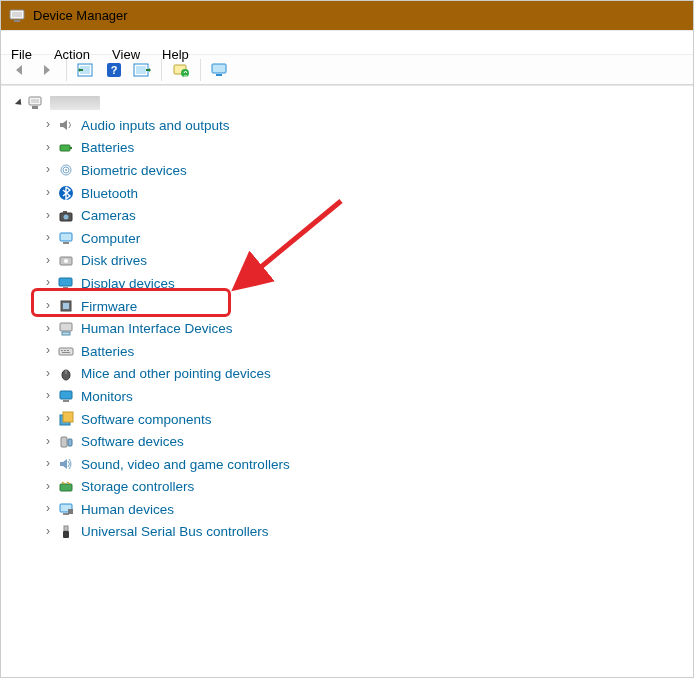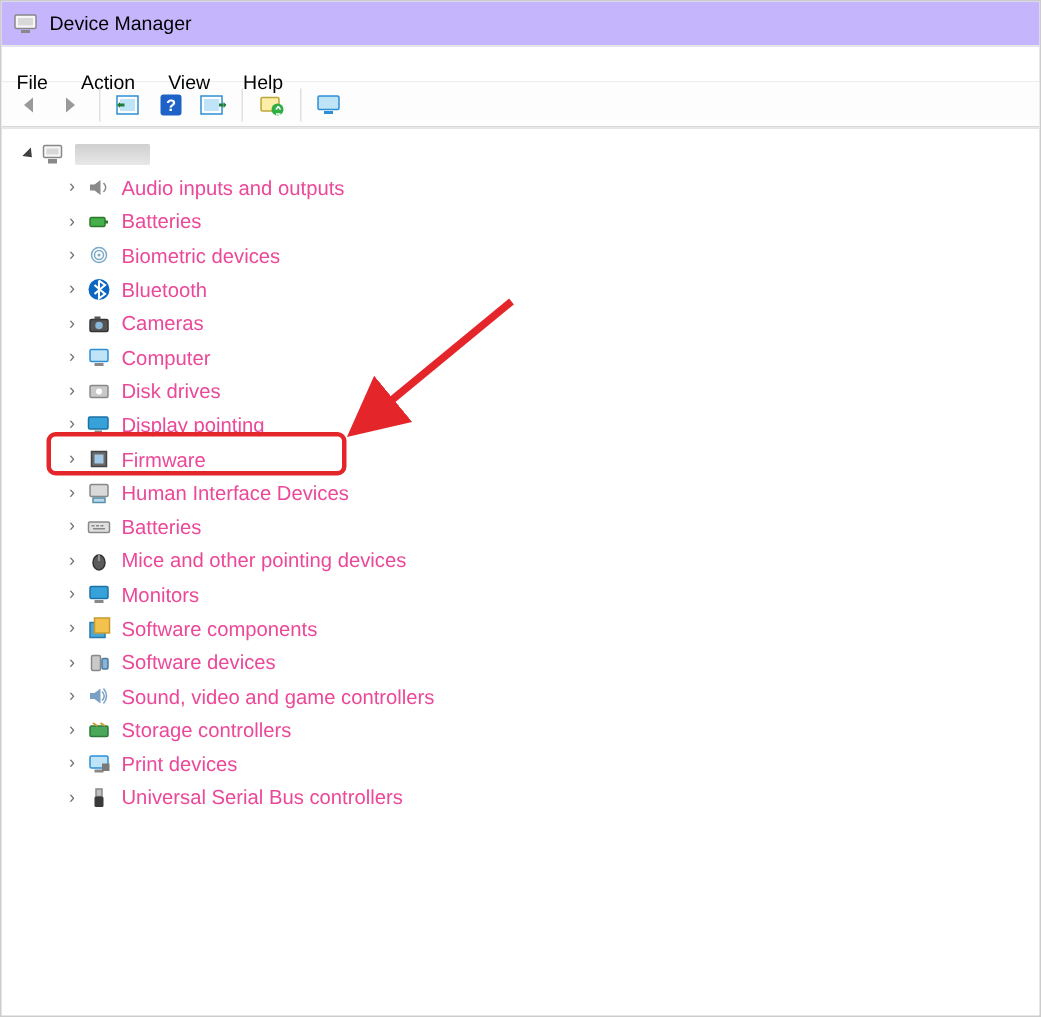--- a/index.html
+++ b/index.html
@@ -16,21 +16,21 @@
     position: relative;
   }
   
   .titlebar {
     display: flex;
     align-items: center;
     height: 30px;
     padding: 0 8px;
     border-bottom: 1px solid #e8e8e8;
     gap: 8px;
-    background:#c4b5fd;
+    background:#a16207;
   }
   .titlebar .title-icon svg { display:block; }
   .titlebar .title-text { font-size: 13px; }
   
   .menubar {
     display: flex;
     align-items: center;
     height: 24px;
     padding: 0 10px;
     gap: 22px;
@@ -96,21 +96,21 @@
     color:#808080;
     font-size:11px;
     position:relative; top:-1px;
   }
   .tree-item .expander-closed::before { content:"›"; color:#707070; font-size:12px;}
   .tree-item .icon {
     width:18px;height:18px;
     margin-right:6px;
     display:inline-flex;align-items:center;justify-content:center;
   }
-  .tree-item .label { font-size:13.5px; color:#ec4899; }
+  .tree-item .label { font-size:13.5px; color:#0369a1; }
   
   .highlight-box {
     position:absolute;
     left: 30px; top: 287px;
     width: 200px; height: 29px;
     border: 3px solid #e4262a;
     border-radius: 6px;
     pointer-events:none;
     z-index:5;
   }
@@ -282,21 +282,21 @@
         <span class="label">Disk drives</span>
       </div>
       <div class="tree-item">
         <span class="expander-closed"></span>
         <span class="icon">
           <svg width="16" height="16" viewBox="0 0 16 16">
             <rect x="1" y="3" width="13" height="8" rx="1" fill="#37a2da" stroke="#1c72a5"></rect>
             <rect x="5" y="12" width="5" height="2" fill="#888"></rect>
           </svg>
         </span>
-        <span class="label">Display pointing</span>
+        <span class="label">Display devices</span>
       </div>
       <div class="tree-item">
         <span class="expander-closed"></span>
         <span class="icon">
           <svg width="16" height="16" viewBox="0 0 16 16">
             <rect x="3" y="3" width="10" height="10" fill="#6a6a6a" stroke="#444"></rect>
             <rect x="5" y="5" width="6" height="6" fill="#a2c8e6"></rect>
           </svg>
         </span>
         <span class="label">Firmware</span>
@@ -387,21 +387,21 @@
       </div>
       <div class="tree-item">
         <span class="expander-closed"></span>
         <span class="icon">
           <svg width="16" height="16" viewBox="0 0 16 16">
             <rect x="2" y="3" width="12" height="8" rx="1" fill="#bfe3f7" stroke="#2d8ed6"></rect>
             <rect x="5" y="12" width="6" height="2" fill="#888"></rect>
             <rect x="10" y="8" width="5" height="5" fill="#7a7a7a"></rect>
           </svg>
         </span>
-        <span class="label">Print devices</span>
+        <span class="label">Human devices</span>
       </div>
       <div class="tree-item">
         <span class="expander-closed"></span>
         <span class="icon">
           <svg width="16" height="16" viewBox="0 0 16 16">
             <rect x="6" y="2" width="4" height="5" fill="#c0c0c0" stroke="#888"></rect>
             <rect x="5" y="7" width="6" height="7" rx="1" fill="#3a3a3a"></rect>
           </svg>
         </span>
         <span class="label">Universal Serial Bus controllers</span>

